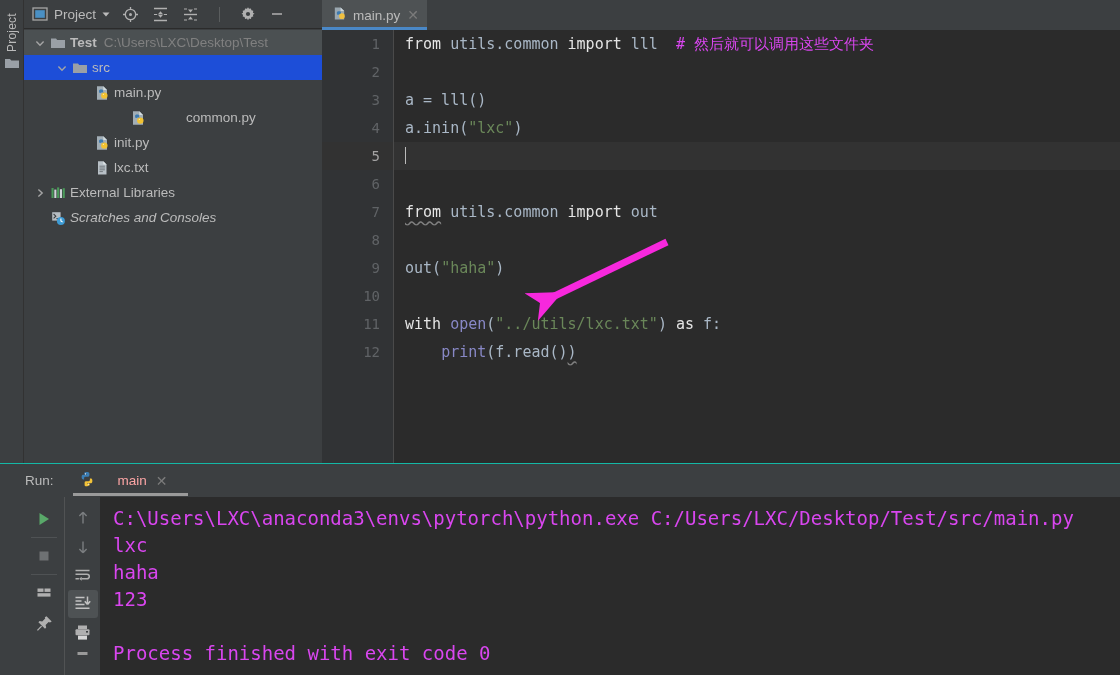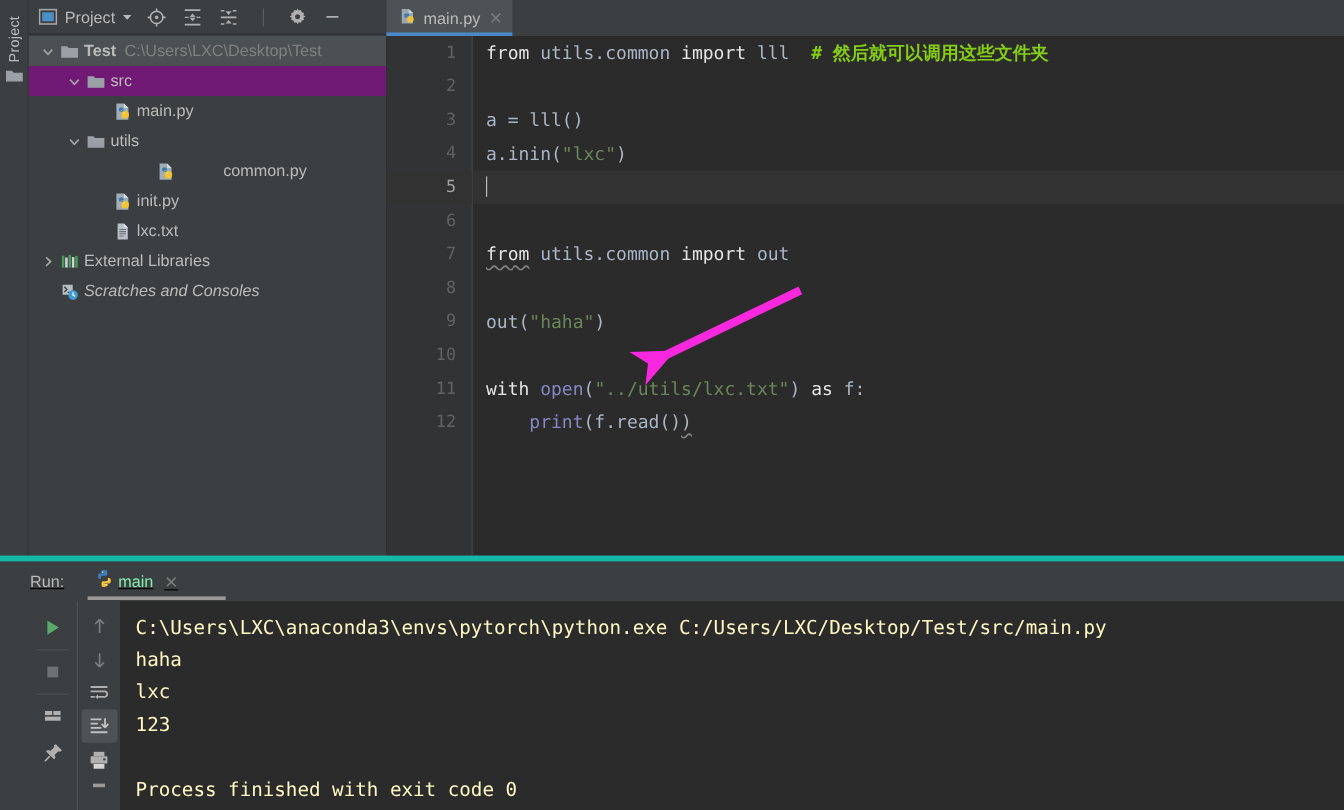--- a/index.html
+++ b/index.html
@@ -40,21 +40,21 @@
   .ph-icon { display: inline-flex; align-items: center; justify-content: center; }
   .ph-sep { width: 1px; height: 15px; background: #5a5d5e; margin: 0 7px; }
   .ph-tools { display: flex; align-items: center; margin-left: 10px; gap: 13px; }
 
   .tree { position: absolute; top: 29px; left: 0; right: 0; bottom: 0;
           background: #3c3f41; padding-top: 1px; }
   .tree-row {
     position: relative; height: 25px; display: flex; align-items: center;
     color: #bbbbbb; font-size: 13.5px; white-space: nowrap;
   }
-  .tree-row.selected { background: #701a75; align-items: center; }
+  .tree-row.selected { background: #1d4ed8; align-items: center; }
   .tree-row.highlight { background: #4b5052; }
   .tw { width: 16px; display: inline-flex; align-items: center; justify-content: center; }
   .ticon { width: 20px; display: inline-flex; align-items: center; justify-content: center; }
   .tlabel { margin-left: 2px; }
   .tlabel.bold { font-weight: bold; color: #bbbbbb; }
   .tpath { color: #808080; margin-left: 7px; font-size: 13.5px; }
 
   
   .editor-area {
     position: absolute; left: 322px; top: 0; right: 0; height: 463px;
@@ -92,48 +92,48 @@
     position: relative; flex: 1; background: #2b2b2b; overflow: hidden;
   }
   .code .cline {
     height: 28px; line-height: 28px; padding-left: 11px;
     font-family: "DejaVu Sans Mono", monospace; font-size: 15px;
     color: #a9b7c6; white-space: pre;
   }
   .code .cline.current { background: #323232; }
   .k   { color: #e5e5e5; }      
   .s   { color: #6a8759; }      
-  .cm  { color: #84cc16; font-weight: bold; }
+  .cm  { color: #d946ef; }
   .id  { color: #a9b7c6; }
   .bi  { color: #8888c6; }      
   .err { text-decoration: underline wavy #808080; text-underline-offset: 3px; }
   .caret {
     display: inline-block; width: 1px; height: 17px; background: #bbbbbb;
     vertical-align: -3px;
   }
 
   
   .annot { position: absolute; left: 0; top: 0; width: 1120px; height: 675px;
            pointer-events: none; }
 
   
   .run-panel {
     position: absolute; left: 0; top: 463px; right: 0; bottom: 0;
-    background: #3c3f41; border-top: 5px solid #14b8a6; text-decoration: underline;
+    background: #3c3f41; border-top: 1px solid #14b8a6;
   }
   .run-header {
     position: relative; height: 33px; display: flex; align-items: center;
     padding-left: 25px; background: #3c3f41;
   }
   .run-label { color: #bbbbbb; font-size: 13.5px; margin-right: 17px; }
   .run-tab {
     position: relative; display: flex; align-items: center; height: 33px;
     padding: 0 4px 0 8px;
   }
-  .run-tab-label { color: #86efac; font-size: 13.5px; margin-left: 4px; margin-right: 9px; }
+  .run-tab-label { color: #fca5a5; font-size: 13.5px; margin-left: 23px; margin-right: 9px; }
   .run-tab-close { color: #7b7b7b; font-size: 14px; line-height: 1; }
   .run-tab-underline {
     position: absolute; left: 2px; bottom: 1px; height: 3px; width: 115px;
     background: #9a9a9a;
   }
 
   .run-left-bar {
     position: absolute; left: 25px; top: 33px; width: 38px; bottom: 0;
     display: flex; flex-direction: column; align-items: center;
     padding-top: 7px; gap: 0px;
@@ -150,22 +150,22 @@
   }
   .tbtn.active { background: #4e5254; }
   .tbar-divider { width: 26px; height: 1px; background: #4f5254; margin: 3px 0; }
 
   .console {
     position: absolute; left: 100px; top: 33px; right: 0; bottom: 0;
     background: #2b2b2b; padding: 8px 0 0 13px; overflow: hidden;
   }
   .console .oline {
     height: 27px; line-height: 27px;
-    font-family: "DejaVu Sans Mono", monospace; font-size: 16px;
-    color: #fef9c3; white-space: pre;
+    font-family: "DejaVu Sans Mono", monospace; font-size: 19px;
+    color: #d946ef; white-space: pre;
   }
 </style>
 </head>
 <body>
 
 <div id="app">
 
   <div class="tool-strip">
     <div class="tool-strip-label">Project</div>
     <svg class="tool-strip-icon" width="16" height="16" viewBox="0 0 16 16">
@@ -261,33 +261,20 @@
           <span class="ticon">
             <svg width="16" height="16" viewBox="0 0 16 16">
               <path d="M3 1.3h6.3L13 5v9.7H3z" fill="#a2aeb6"></path>
               <path d="M9.3 1.3L13 5H9.3z" fill="#d3dce0"></path>
               <path d="M5.1 6.1c0-1 .5-1.5 2-1.5s2 .4 2 1.4v1H6.8v.5h2.6c.9 0 1.4.5 1.4 1.5 0 1.1-.5 1.6-1.7 1.6h-.8V9.3c0-.9-.5-1.4-1.7-1.4H6c-.7 0-.9-.5-.9-1.2z" fill="#3a7ab2"></path>
               <circle cx="10.3" cy="10.6" r="3.2" fill="#f1c232"></circle>
               <circle cx="9.3" cy="9.2" r="0.5" fill="#fff"></circle>
             </svg>
           </span>
           <span class="tlabel">main.py</span>
-        </div>
-        <div class="tree-row" style="padding-left: 30px;">
-          <span class="tw">
-            <svg width="12" height="12" viewBox="0 0 12 12">
-              <path d="M2.4 4.4L6 8.2l3.6-3.8" stroke="#a5a5a5" stroke-width="1.4" fill="none"></path>
-            </svg>
-          </span>
-          <span class="ticon">
-            <svg width="16" height="16" viewBox="0 0 16 16">
-              <path d="M1 3.6h5l1.2 1.5H15v8H1z" fill="#9aa0a6"></path>
-            </svg>
-          </span>
-          <span class="tlabel">utils</span>
         </div>
         <div class="tree-row" style="padding-left: 52px; gap: 36px;">
           <span class="tw"></span>
           <span class="ticon">
             <svg width="16" height="16" viewBox="0 0 16 16">
               <path d="M3 1.3h6.3L13 5v9.7H3z" fill="#a2aeb6"></path>
               <path d="M9.3 1.3L13 5H9.3z" fill="#d3dce0"></path>
               <path d="M5.1 6.1c0-1 .5-1.5 2-1.5s2 .4 2 1.4v1H6.8v.5h2.6c.9 0 1.4.5 1.4 1.5 0 1.1-.5 1.6-1.7 1.6h-.8V9.3c0-.9-.5-1.4-1.7-1.4H6c-.7 0-.9-.5-.9-1.2z" fill="#3a7ab2"></path>
               <circle cx="10.3" cy="10.6" r="3.2" fill="#f1c232"></circle>
               <circle cx="9.3" cy="9.2" r="0.5" fill="#fff"></circle>
@@ -492,20 +479,20 @@
       </div>
       <div class="tbtn">
         <svg width="19" height="19" viewBox="0 0 19 19">
           <rect x="4.5" y="1" width="10" height="3" fill="#9a9a9a"></rect>
         </svg>
       </div>
     </div>
 
     <div class="console">
         <div class="oline">C:\Users\LXC\anaconda3\envs\pytorch\python.exe C:/Users/LXC/Desktop/Test/src/main.py</div>
+        <div class="oline">lxc</div>
         <div class="oline">haha</div>
-        <div class="oline">lxc</div>
         <div class="oline">123</div>
         <div class="oline"> </div>
         <div class="oline">Process finished with exit code 0</div>
       </div>
   </div>
 </div>
 
 </body></html>

